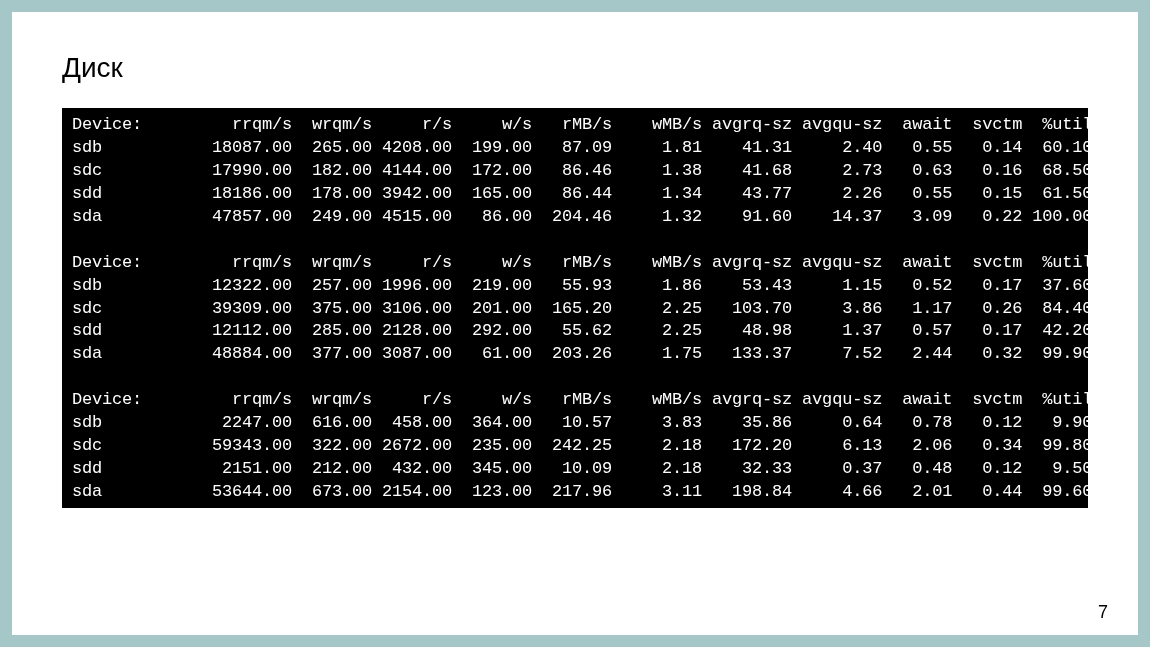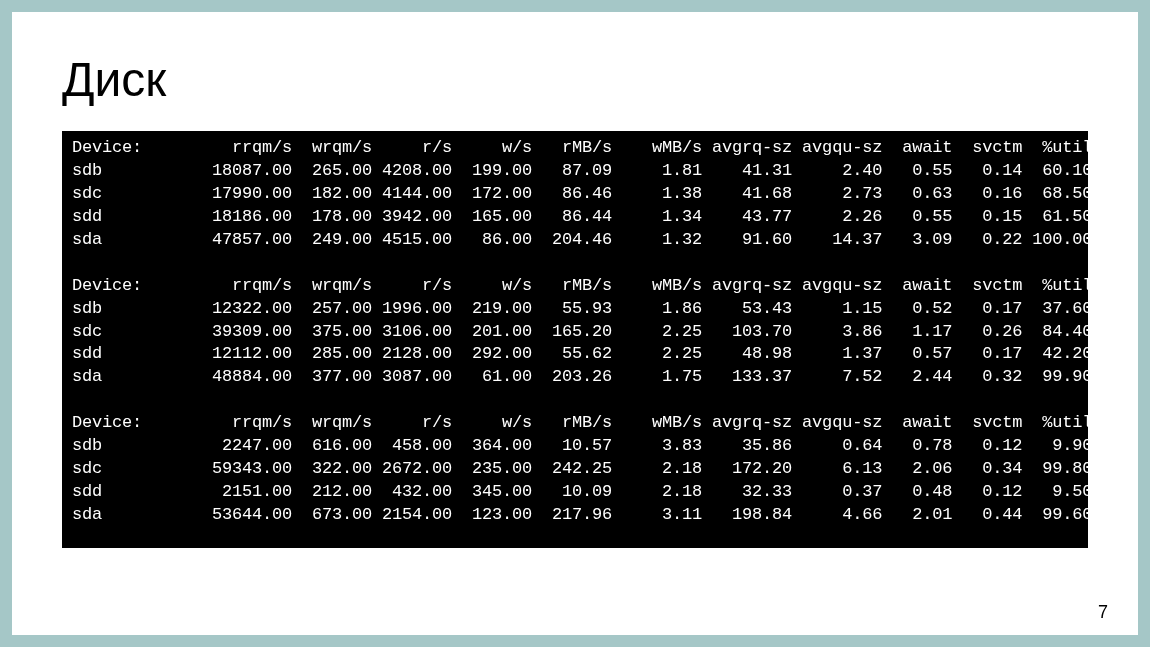--- a/index.html
+++ b/index.html
@@ -10,32 +10,32 @@
     font-family: "Helvetica Neue", Arial, sans-serif;
   }
   .slide {
     width: 100%;
     height: 100%;
     background: #ffffff;
     position: relative;
     padding: 40px 50px 30px 50px;
   }
   .title {
-    font-size: 48px;
+    font-size: 28px;
     font-weight: 400;
     color: #000;
     margin-bottom: 24px;
   }
   .terminal {
     background: #000000;
     color: #ffffff;
     font-family: "Menlo", "Consolas", "Courier New", monospace;
     font-size: 17px;
     line-height: 1.35;
-    padding: 6px 10px 21px 10px;
+    padding: 6px 10px 4px 10px;
     white-space: pre;
     letter-spacing: -0.2px;
   }
   .page-num {
     position: absolute;
     bottom: 12px;
     right: 30px;
     font-size: 18px;
     color: #000;
   }

